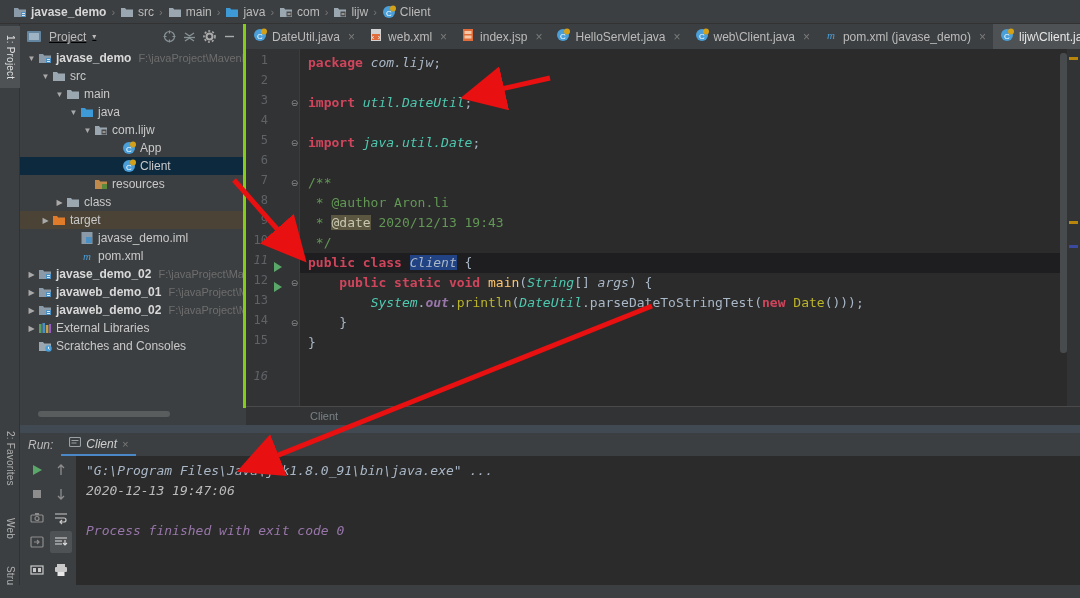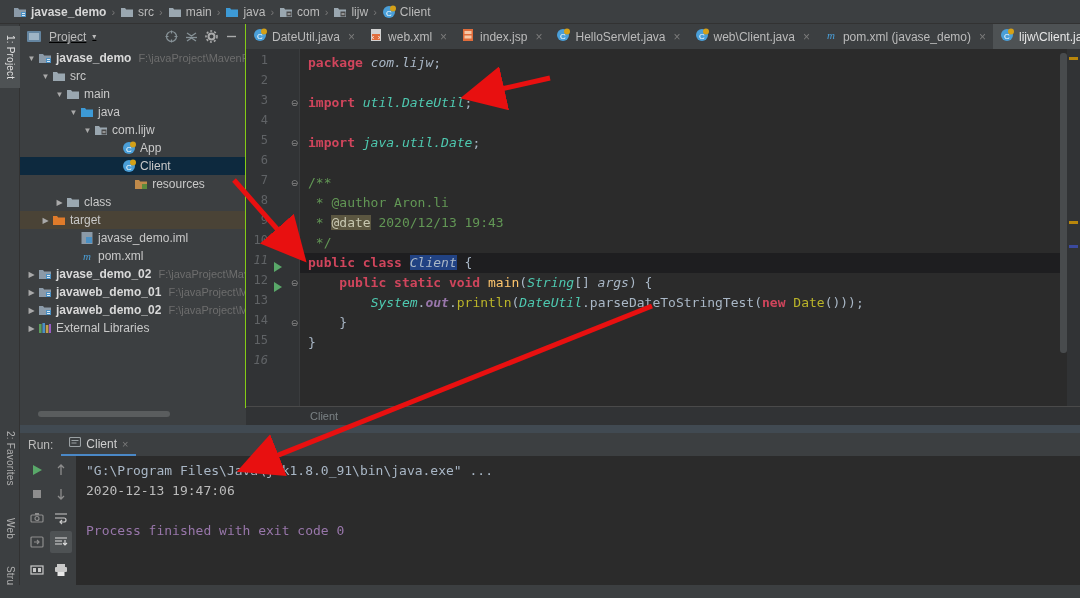--- a/index.html
+++ b/index.html
@@ -33,21 +33,21 @@
     writing-mode: vertical-rl;
     font-size: 10px; color: #b0b0b0; letter-spacing: .2px;
     display: flex; align-items: center; justify-content: center;
     white-space: nowrap; padding: 3px 0;
   }
   .vtab.active { background: #4e5254; color: #e0e0e0; }
 
   
   #projpanel {
     position: absolute; left: 20px; top: 24px; width: 226px; height: 396px;
-    background: #3c3f41; border-right: 1px solid #84cc16; text-decoration: underline;
+    background: #3c3f41; border-right: 3px solid #84cc16; text-decoration: underline;
   }
   #projhdr { height: 25px; display: flex; align-items: center; padding: 0 4px; }
   #projhdr .lbl { font-size: 12px; color: #bbb; margin-left: 5px; }
   #projhdr .chev { font-size: 8px; color: #bbb; margin-left: 6px; }
   #projhdr .spacer { flex: 1; }
   .hdr-ic { width: 20px; height: 20px; display: flex; align-items: center; justify-content: center; opacity: .8; }
 
   #tree { position: absolute; top: 25px; left: 0; right: 0; bottom: 14px; overflow: hidden; font-size: 12px; }
   .row { height: 18px; display: flex; align-items: center; color: #bbbbbb; white-space: nowrap; }
   .row.sel { background: #0d293e; }
@@ -105,21 +105,21 @@
 
   #breadcrumbbar {
     position: absolute; left: 246px; top: 406px; width: 834px; height: 19px;
     background: #313335; border-top: 1px solid #4a4a4a;
     display: flex; align-items: center; padding-left: 64px;
     font-size: 11px; color: #7b8285;
   }
   #splitter { position: absolute; left: 20px; top: 425px; width: 1060px; height: 8px; background: #414a52; }
 
   
-  #runwin { position: absolute; left: 20px; top: 433px; width: 1060px; height: 152px; background: #3c3f41; }
+  #runwin { position: absolute; left: 20px; top: 433px; width: 1060px; height: 152px; background: #3c3f41; font-style: italic; }
   #runhdr { height: 23px; display: flex; align-items: center; padding-left: 8px; gap: 8px; }
   #runhdr .rlabel { font-size: 12px; color: #bbbbbb; }
   .runtab {
     display: flex; align-items: center; gap: 5px; font-size: 12px; color: #cfcfcf;
     padding: 0 8px; height: 23px; border-bottom: 2px solid #4a88c7;
   }
   .runtab .x { color: #7b7b7b; font-size: 11px; }
 
   #runtools { position: absolute; left: 0; top: 23px; width: 56px; height: 129px; background: #3c3f41; }
   .rt { position: absolute; width: 22px; height: 22px; display: flex; align-items: center; justify-content: center; }
@@ -340,21 +340,21 @@
           <span class="arrow"></span>
           <span class="nodeic">
             <svg width="14" height="14" viewBox="0 0 14 14">
               <circle cx="7" cy="7" r="6" fill="#4a9fd8"></circle>
               <text x="7" y="10.5" font-size="8" fill="#fff" text-anchor="middle" font-family="Liberation Sans">C</text>
               <circle cx="11" cy="3.5" r="3" fill="#d4a017"></circle>
             </svg>
           </span>
           <span class="nm">Client</span>
         </div>
-        <div class="row" style="padding-left: 62px; justify-content: center;">
+        <div class="row" style="padding-left: 62px;">
           <span class="arrow"></span>
           <span class="nodeic">
             <svg width="14" height="14" viewBox="0 0 14 14">
               <path d="M1 3h4l1.2 1.6H13V12H1z" fill="#c08a4a"></path>
               <rect x="8" y="7" width="5" height="5" fill="#5c8a3c"></rect>
             </svg>
           </span>
           <span class="nm">resources</span>
         </div>
         <div class="row" style="padding-left: 34px;">
@@ -434,20 +434,31 @@
           <span class="arrow">▶</span>
           <span class="nodeic">
             <svg width="14" height="14" viewBox="0 0 14 14">
               <rect x="1" y="3" width="2.6" height="9" fill="#5c9e5c"></rect>
               <rect x="4.4" y="2" width="2.6" height="10" fill="#4a8fc4"></rect>
               <rect x="7.8" y="4" width="2.6" height="8" fill="#c4a04a"></rect>
               <rect x="11" y="3" width="2" height="9" fill="#9a5cc4"></rect>
             </svg>
           </span>
           <span class="nm">External Libraries</span>
+        </div>
+        <div class="row" style="padding-left: 6px;">
+          <span class="arrow"></span>
+          <span class="nodeic">
+            <svg width="14" height="14" viewBox="0 0 14 14">
+              <path d="M1 3h4l1.2 1.6H13V12H1z" fill="#9aa7b0"></path>
+              <circle cx="10.5" cy="9.5" r="3.2" fill="#4a9fd8"></circle>
+              <path d="M10.5 7.8v1.8l1.2.8" stroke="#fff" stroke-width="0.9" fill="none"></path>
+            </svg>
+          </span>
+          <span class="nm">Scratches and Consoles</span>
         </div>
       </div>
     <div id="projscroll">
       <div class="thumb"></div>
     </div>
   </div>
 
   <div id="tabsbar">
     <div class="etab">
         <span><svg width="14" height="14" viewBox="0 0 14 14">
@@ -521,21 +532,21 @@
         <div class="lnum" style="top: 104px;">6</div>
         <div class="lnum" style="top: 124px;">7</div>
         <div class="lnum" style="top: 144px;">8</div>
         <div class="lnum" style="top: 164px;">9</div>
         <div class="lnum" style="top: 184px;">10</div>
         <div class="lnum" style="top: 204px; font-style: italic;">11</div>
         <div class="lnum" style="top: 224px;">12</div>
         <div class="lnum" style="top: 244px;">13</div>
         <div class="lnum" style="top: 264px;">14</div>
         <div class="lnum" style="top: 284px;">15</div>
-        <div class="lnum" style="top: 304px; font-style: italic;">16</div>
+        <div class="lnum" style="top: 320px; font-style: italic;">16</div>
         <div class="runmark" style="top: 209px;"><svg width="10" height="10">
             <path d="M1 0l8 5-8 5z" fill="#59a869"></path>
           </svg></div>
         <div class="runmark" style="top: 229px;"><svg width="10" height="10">
             <path d="M1 0l8 5-8 5z" fill="#59a869"></path>
           </svg></div>
         <div class="foldm" style="top: 50px;">⊖</div>
         <div class="foldm" style="top: 90px;">⊖</div>
         <div class="foldm" style="top: 130px;">⊖</div>
         <div class="foldm" style="top: 190px;">⊖</div>

